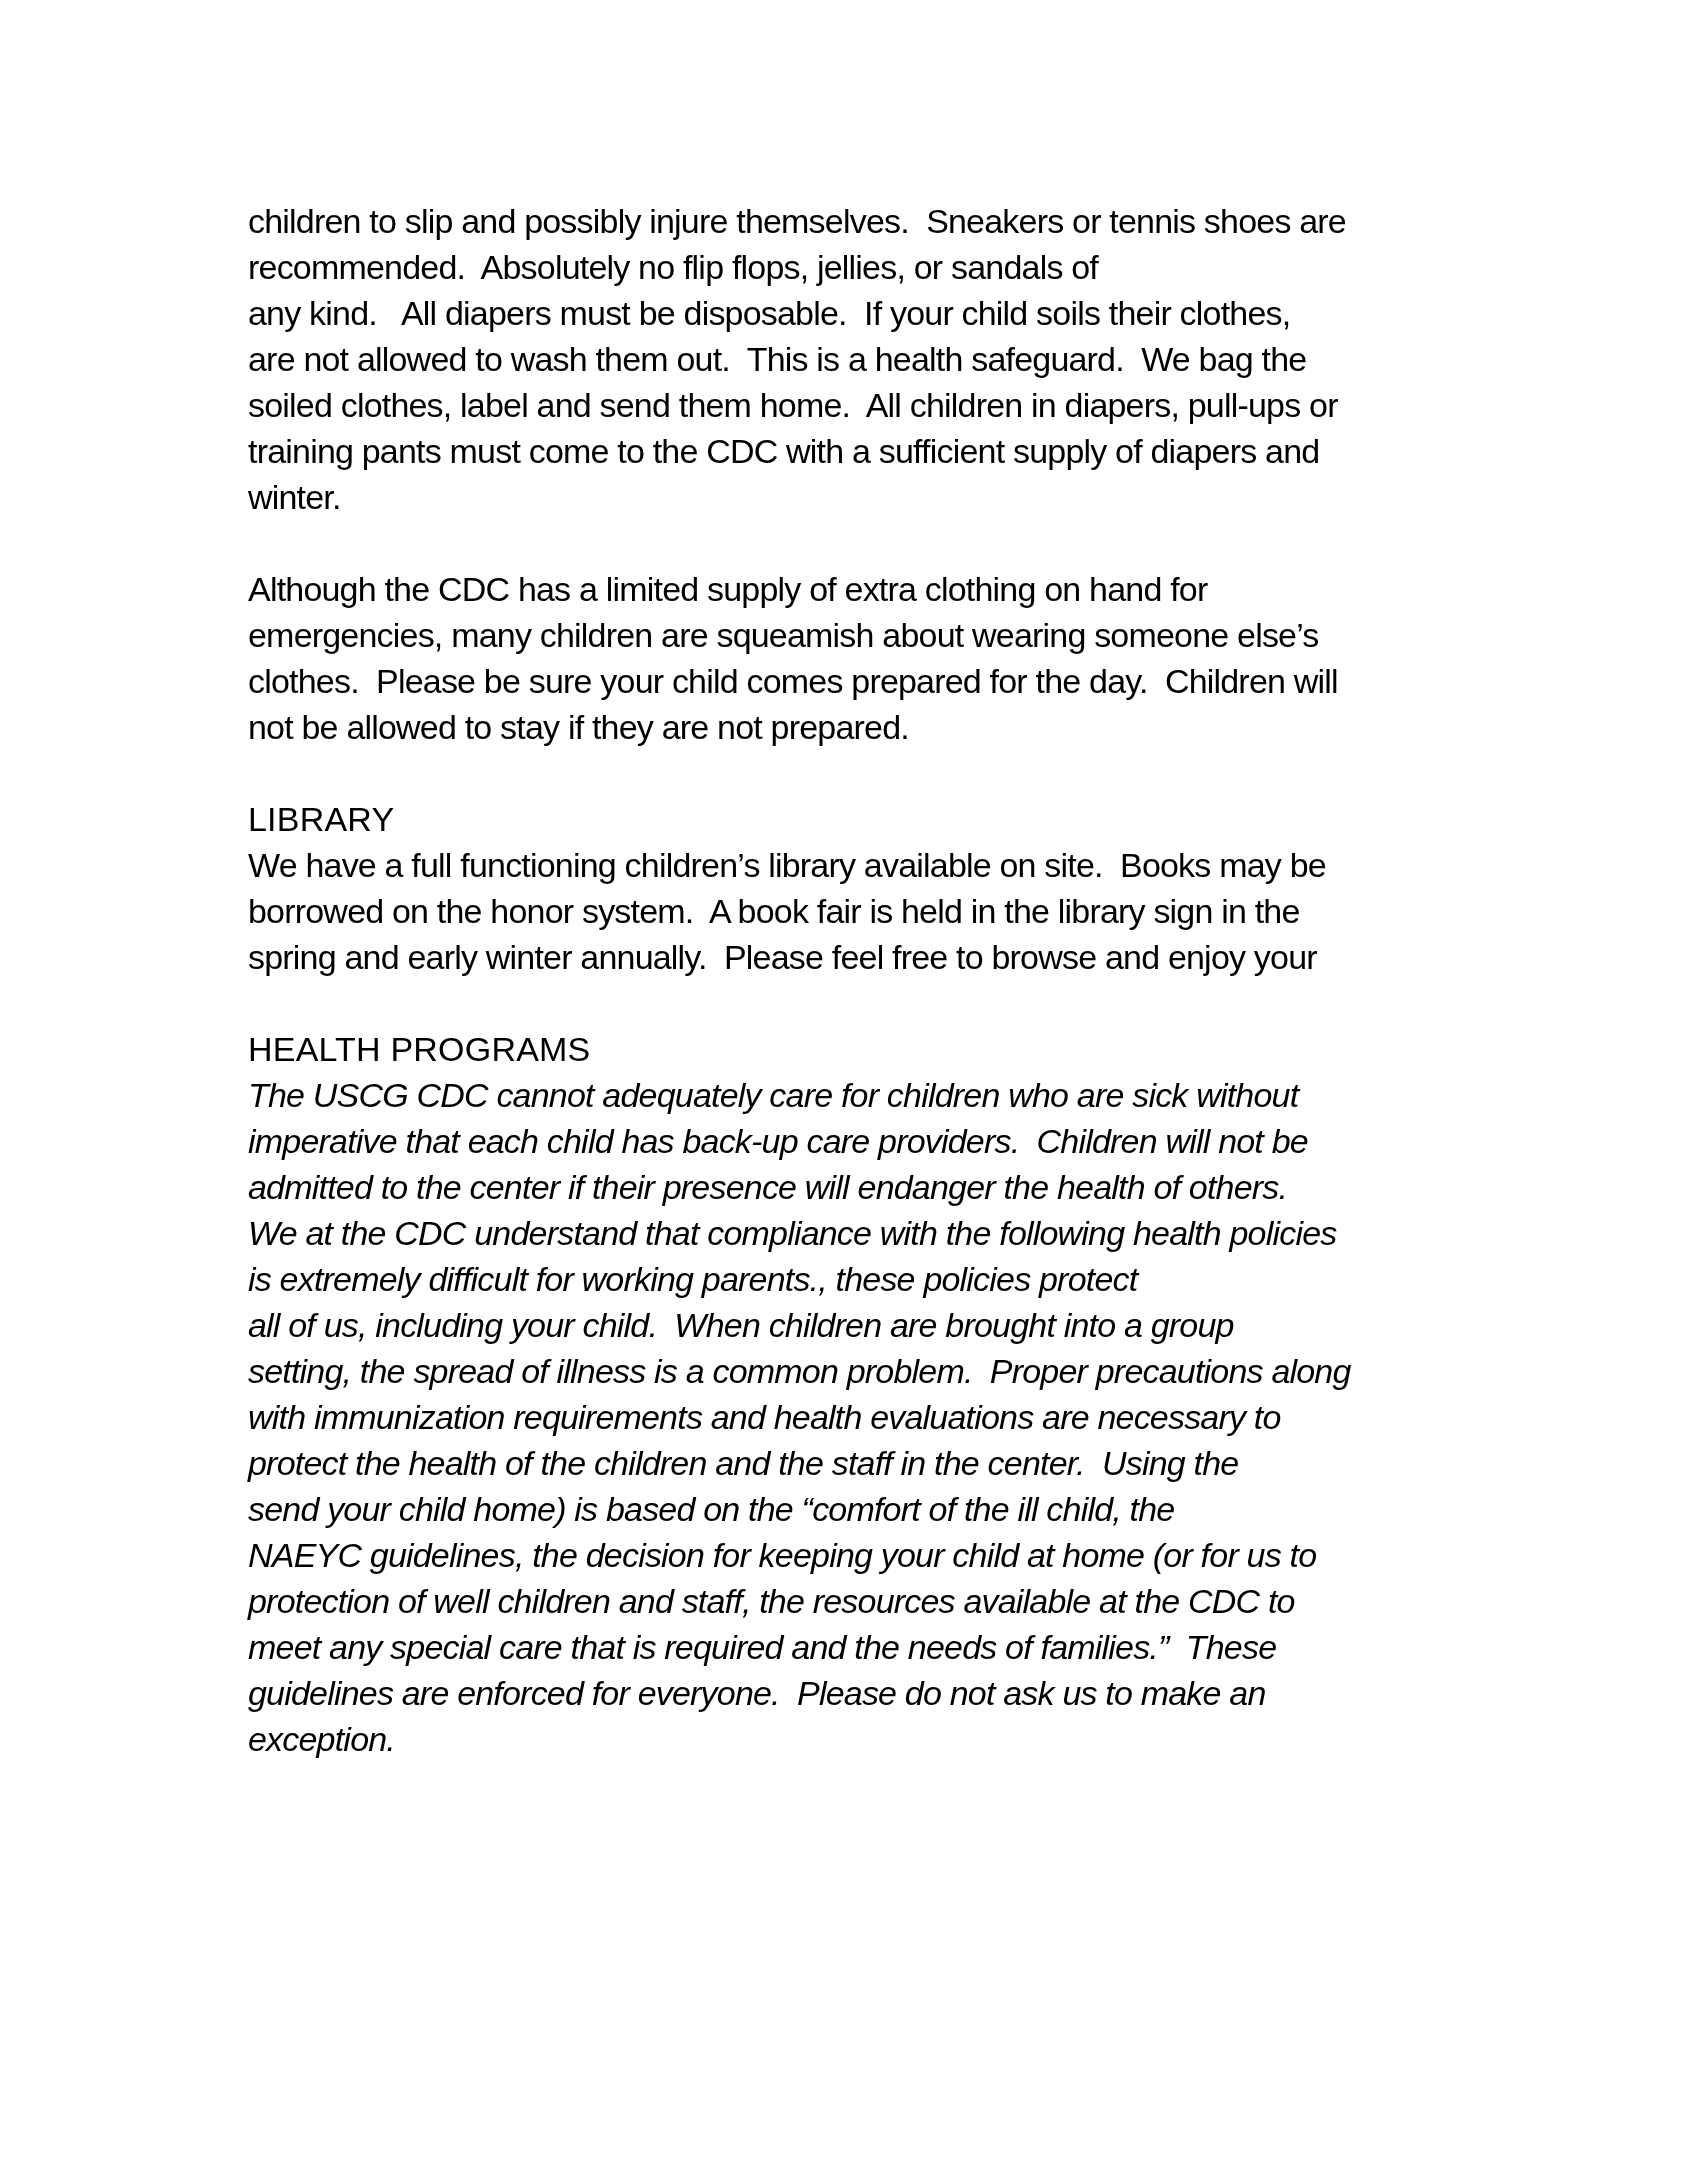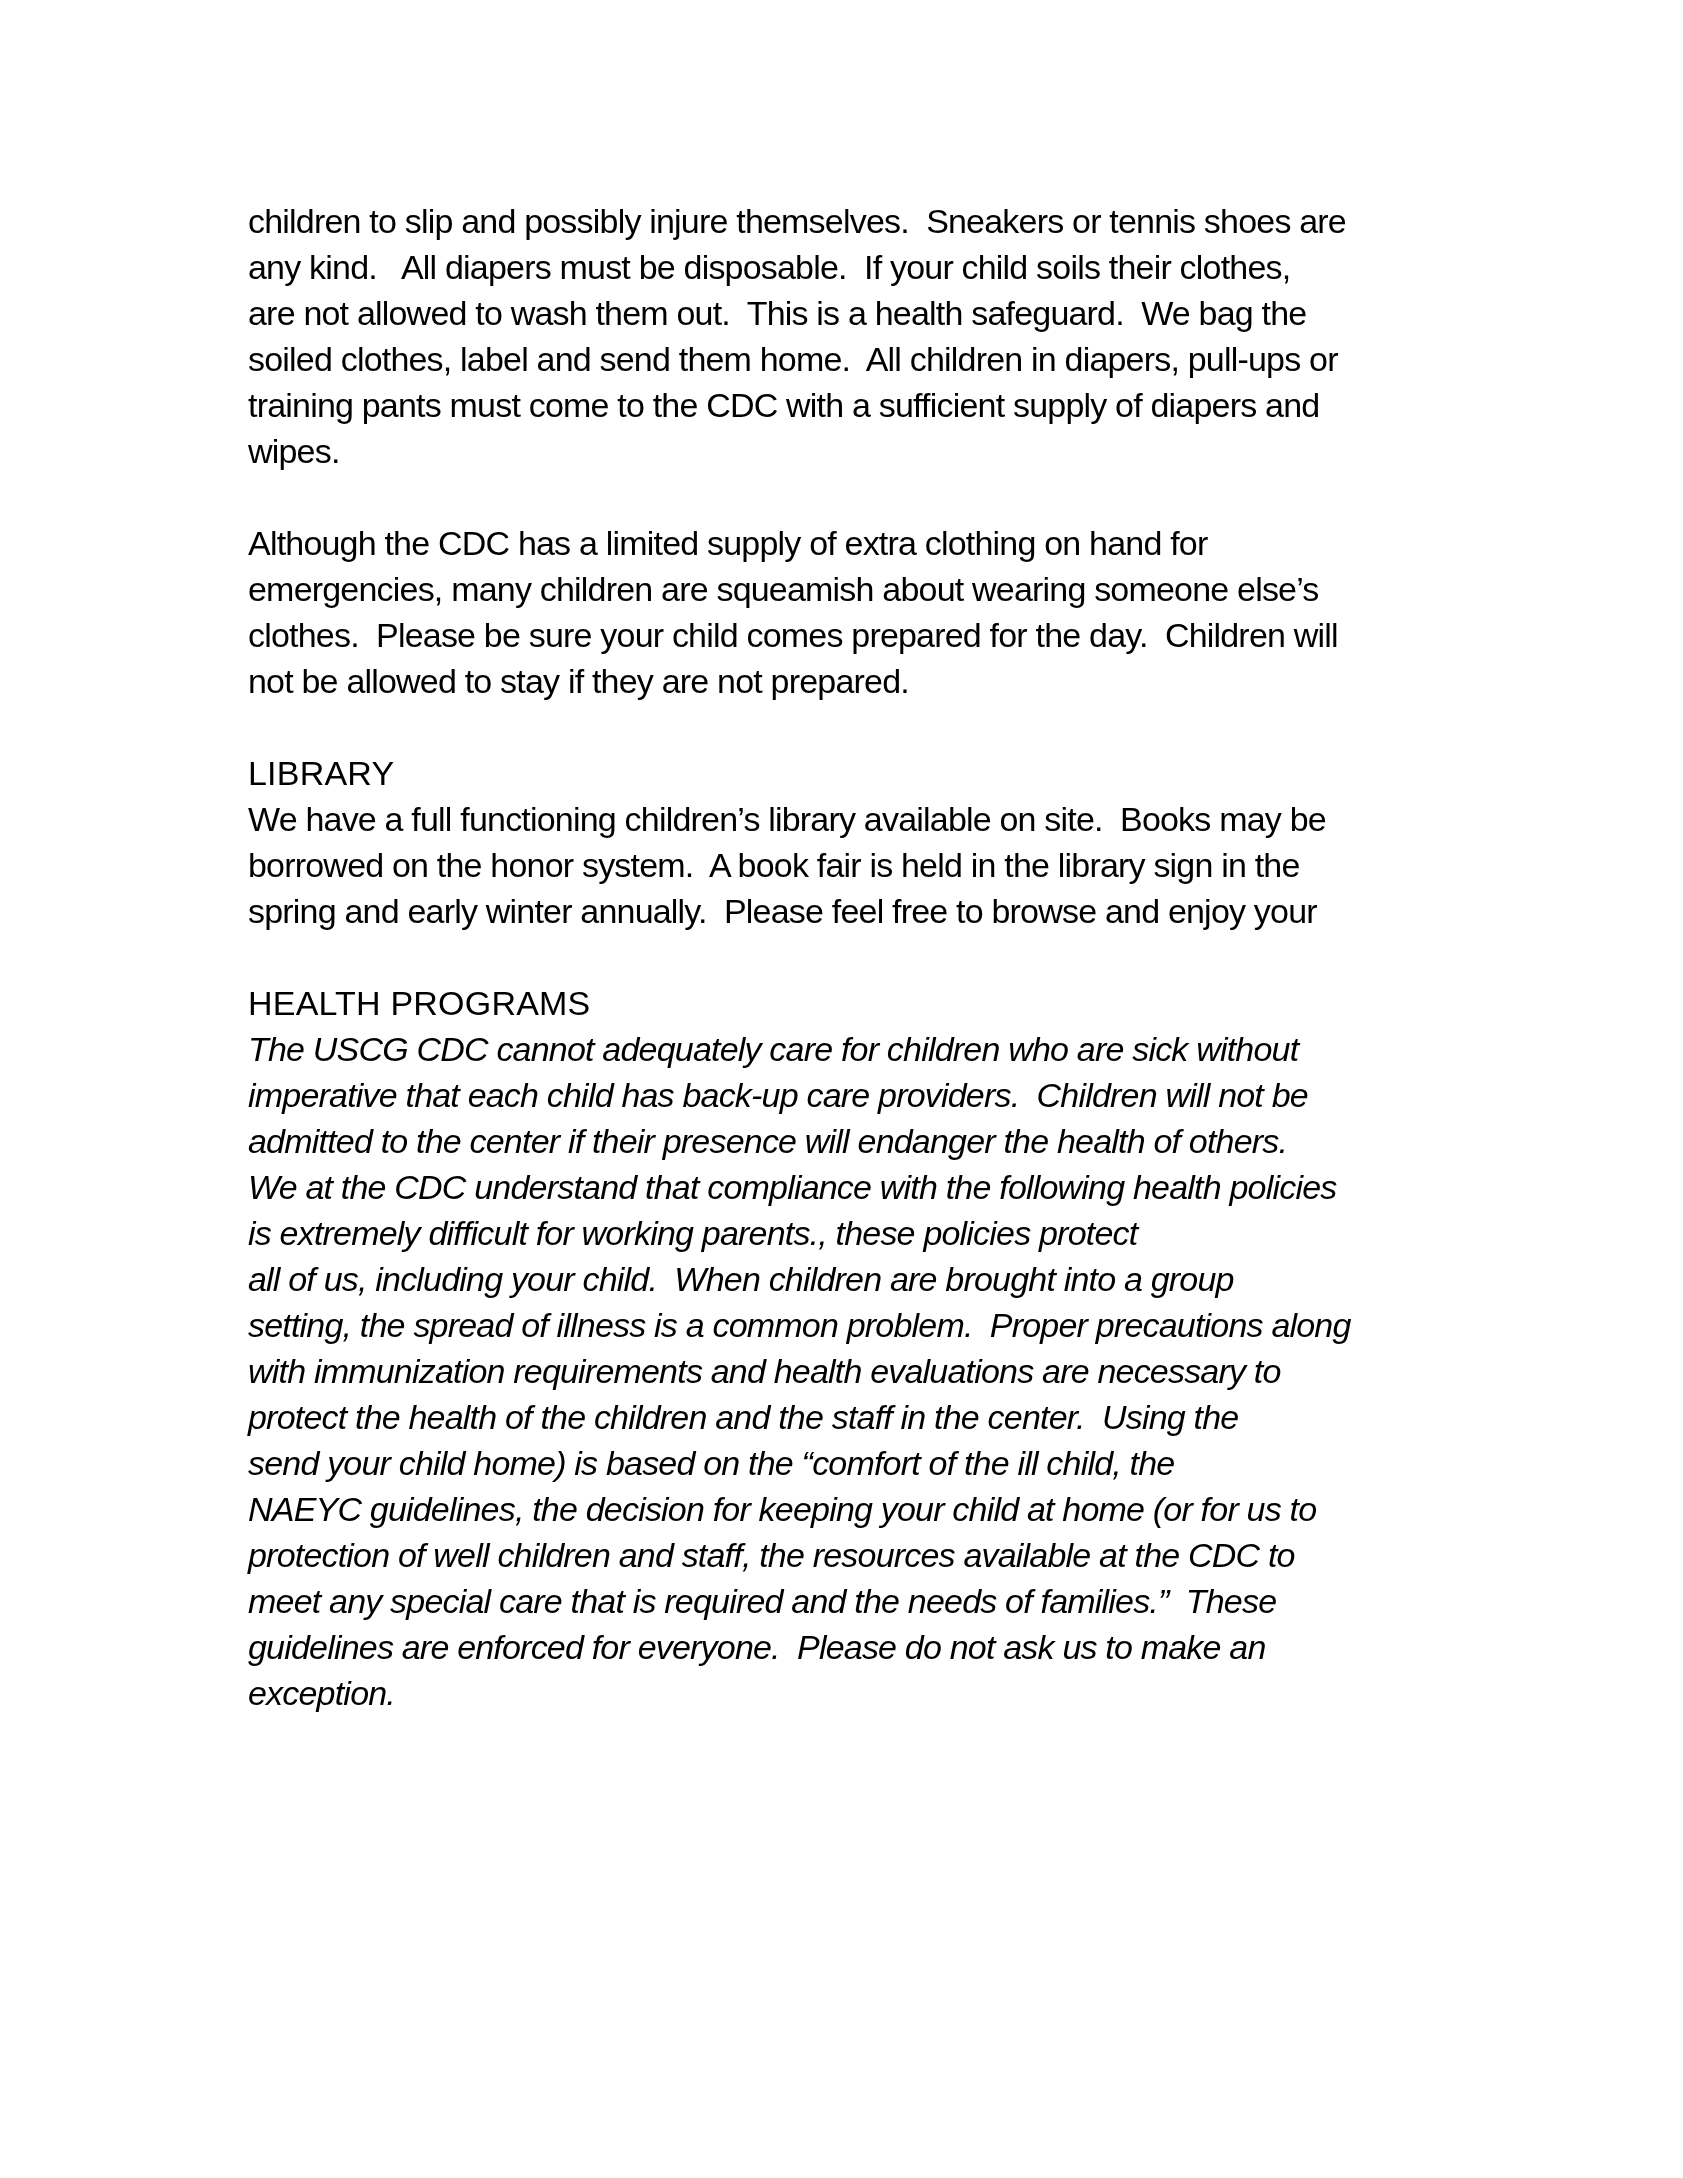--- a/index.html
+++ b/index.html
@@ -46,25 +46,26 @@
     letter-spacing: 0.2px;
   }
 </style>
 </head>
 <body style="background: rgb(255, 255, 255);">
 
 <div class="page">
   <div class="doc" id="doc" style="color: rgb(0, 0, 0);">
       <div class="block paragraph">
         <div class="line">children to slip and possibly injure themselves.  Sneakers or tennis shoes are</div>
+        <div class="line">recommended.  Absolutely no flip flops, jellies, or sandals of</div>
         <div class="line">any kind.   All diapers must be disposable.  If your child soils their clothes,</div>
         <div class="line">are not allowed to wash them out.  This is a health safeguard.  We bag the</div>
         <div class="line">soiled clothes, label and send them home.  All children in diapers, pull-ups or</div>
         <div class="line">training pants must come to the CDC with a sufficient supply of diapers and</div>
-        <div class="line">wipes.</div>
+        <div class="line">winter.</div>
       </div>
       <div class="block paragraph">
         <div class="line">Although the CDC has a limited supply of extra clothing on hand for</div>
         <div class="line">emergencies, many children are squeamish about wearing someone else’s</div>
         <div class="line">clothes.  Please be sure your child comes prepared for the day.  Children will</div>
         <div class="line">not be allowed to stay if they are not prepared.</div>
       </div>
       <div class="block heading">
         <div class="line">LIBRARY</div>
       </div>

